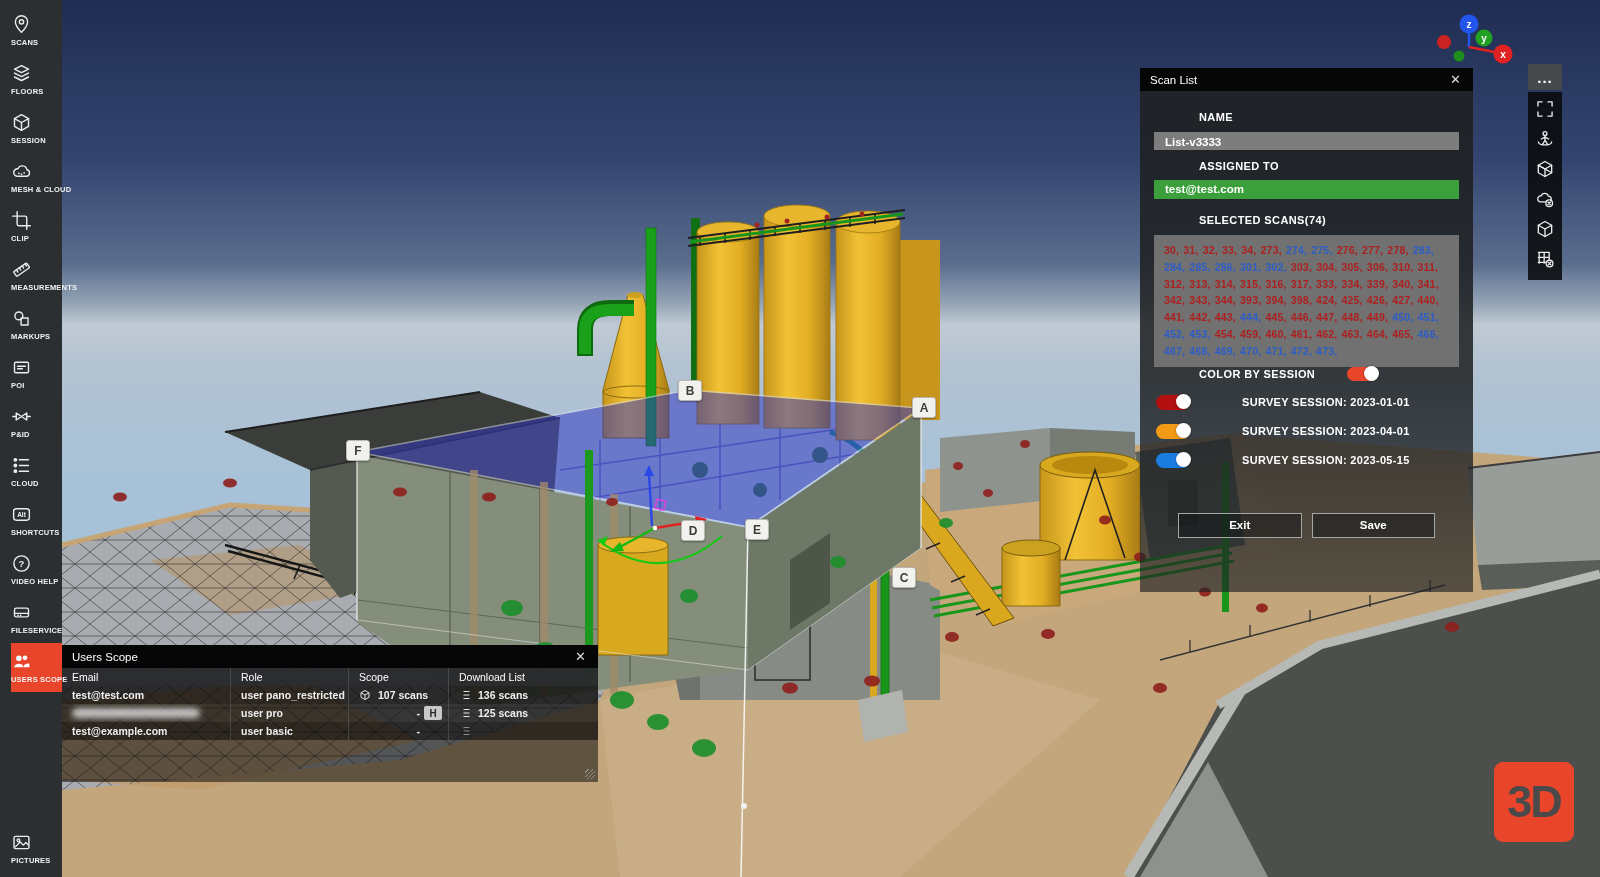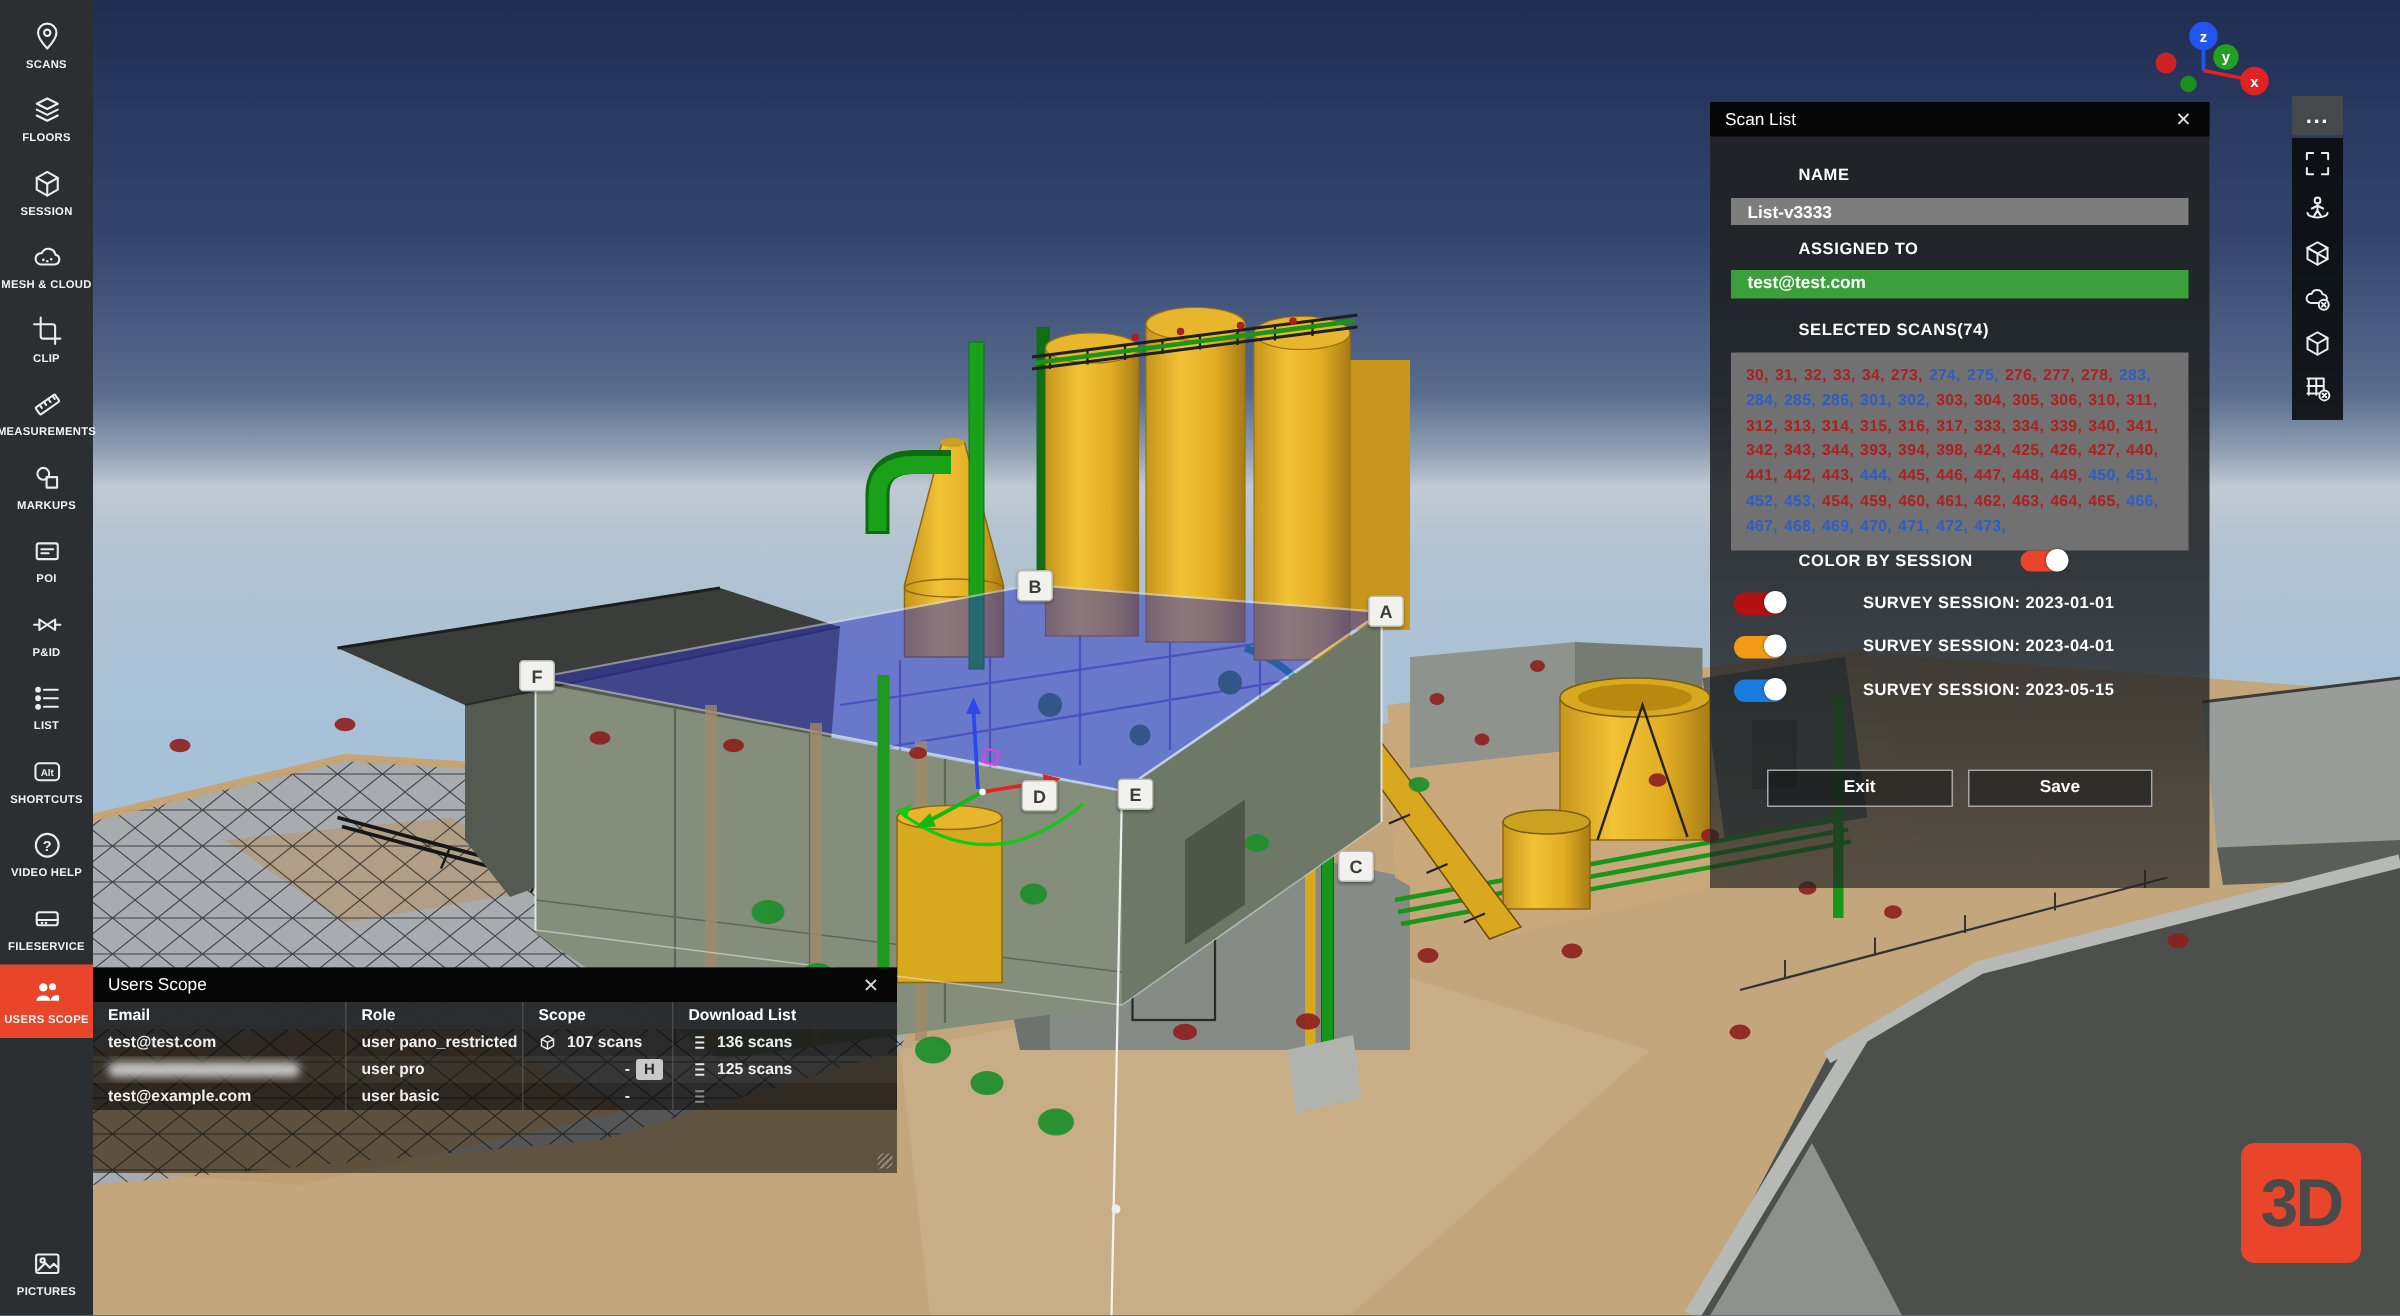--- a/index.html
+++ b/index.html
@@ -8,22 +8,22 @@
        -webkit-font-smoothing:antialiased;}
   
   #scene{position:absolute;left:0;top:0;width:1600px;height:877px;display:block;}
   
   .marker{position:absolute;width:22px;height:19px;background:#f1f1ee;border:1px solid #b9b9b2;
           border-radius:3px;color:#3c3c3c;font-size:12px;font-weight:bold;display:flex;
           align-items:center;justify-content:center;box-shadow:0 1px 2px rgba(0,0,0,.35);}
   
   #sidebar{position:absolute;left:0;top:0;width:62px;height:877px;background:#2c2f31;
            display:flex;flex-direction:column;align-items:stretch;padding-top:6px;box-sizing:border-box;z-index:30;}
-  .sb-item{height:49px;display:flex;flex-direction:column;align-items:center;justify-content:center;
-           gap:3px;cursor:pointer;flex:0 0 auto;}
+  .sb-item{height:49px;display:flex;flex-direction:column;justify-content:center;
+           gap:3px;cursor:pointer;flex:0 0 auto;margin-left:11px;}
   .sb-item .lbl{font-size:7.5px;font-weight:bold;color:#f2f2f2;letter-spacing:.2px;white-space:nowrap;}
   .sb-item svg{display:block;}
   .sb-item.active{background:#e8452a;}
   .sb-item.bottom{margin-top:auto;margin-bottom:4px;}
   
   #right-toolbar{position:absolute;left:1528px;top:64px;width:34px;z-index:40;}
   #more-btn{height:26px;background:#45494c;display:flex;align-items:center;justify-content:center;
             color:#fff;font-size:15px;font-weight:bold;letter-spacing:1px;cursor:pointer;}
   #tool-stack{margin-top:2px;background:rgba(9,11,13,.88);display:flex;flex-direction:column;align-items:center;padding:4px 0;}
   .tool-btn{width:34px;height:30px;display:flex;align-items:center;justify-content:center;cursor:pointer;}
@@ -59,21 +59,21 @@
   .session-row .toggle{margin-left:2px;width:34px;height:15px;}
   .session-row .s-lbl{margin-left:52px;font-size:11px;font-weight:bold;letter-spacing:.3px;}
   #btn-row{margin-top:33px;display:flex;gap:10px;padding:12px 24px;}
   .panel-btn{flex:1;height:23px;border:1px solid #a6a6a6;background:rgba(18,20,22,.5);color:#fff;
              font-size:11.5px;font-weight:bold;display:flex;align-items:center;justify-content:center;cursor:pointer;}
   
   #users-panel{position:absolute;left:62px;top:645px;width:536px;height:137px;z-index:25;
                background:rgba(14,14,14,.55);color:#fff;}
   #users-table{width:100%;}
   .u-row{display:grid;grid-template-columns:168px 118px 100px 150px;height:18px;align-items:center;font-size:10.5px;}
-  .u-head{background:rgba(40,42,44,.92);font-weight:bold;text-align:center;}
+  .u-head{background:rgba(40,42,44,.92);font-weight:normal;text-align:center;}
   .u-row > div{padding-left:10px;height:100%;display:flex;align-items:center;box-sizing:border-box;
                border-left:1px solid rgba(130,130,130,.35);overflow:hidden;white-space:nowrap;}
   .u-row > div:first-child{border-left:none;}
   .u-body-row{background:rgba(8,8,8,.55);font-weight:bold;color:#efefef;}
   .u-body-row:nth-child(odd){background:rgba(24,24,24,.5);}
   .blur-blob{width:128px;height:10px;border-radius:5px;background:rgba(225,225,225,.85);filter:blur(3px);}
   .cell-dash{justify-content:flex-end;padding-right:28px;}
   .h-badge{position:absolute;width:18px;height:14px;background:#c9c9c9;color:#2a2a2a;border-radius:2px;
            font-size:10px;font-weight:bold;display:flex;align-items:center;justify-content:center;}
   .mini-ic{margin-right:7px;flex:0 0 auto;display:inline-flex;}
@@ -398,21 +398,21 @@
       </div>
       <div class="sb-item">
         <span>
           <svg width="21" height="21" viewBox="0 0 24 24" fill="none" stroke="#ececec" stroke-width="1.6" stroke-linecap="round" stroke-linejoin="round">
             <path d="M9.5,5.5 H20 M9.5,12 H20 M9.5,18.5 H20"></path>
             <circle cx="5" cy="5.5" r="1.4" fill="#ececec"></circle>
             <circle cx="5" cy="12" r="1.4" fill="#ececec"></circle>
             <circle cx="5" cy="18.5" r="1.4" fill="#ececec"></circle>
           </svg>
         </span>
-        <span class="lbl">LIST</span>
+        <span class="lbl">CLOUD</span>
       </div>
       <div class="sb-item">
         <span>
           <svg width="21" height="21" viewBox="0 0 24 24" fill="none" stroke="#ececec" stroke-width="1.6" stroke-linecap="round" stroke-linejoin="round">
             <rect x="3" y="5.5" width="18" height="13" rx="3"></rect>
             <text x="12" y="15" font-size="7.5" fill="#ececec" stroke="none" text-anchor="middle" font-family="Liberation Sans,sans-serif" font-weight="bold">Alt</text>
           </svg>
         </span>
         <span class="lbl">SHORTCUTS</span>
       </div>

